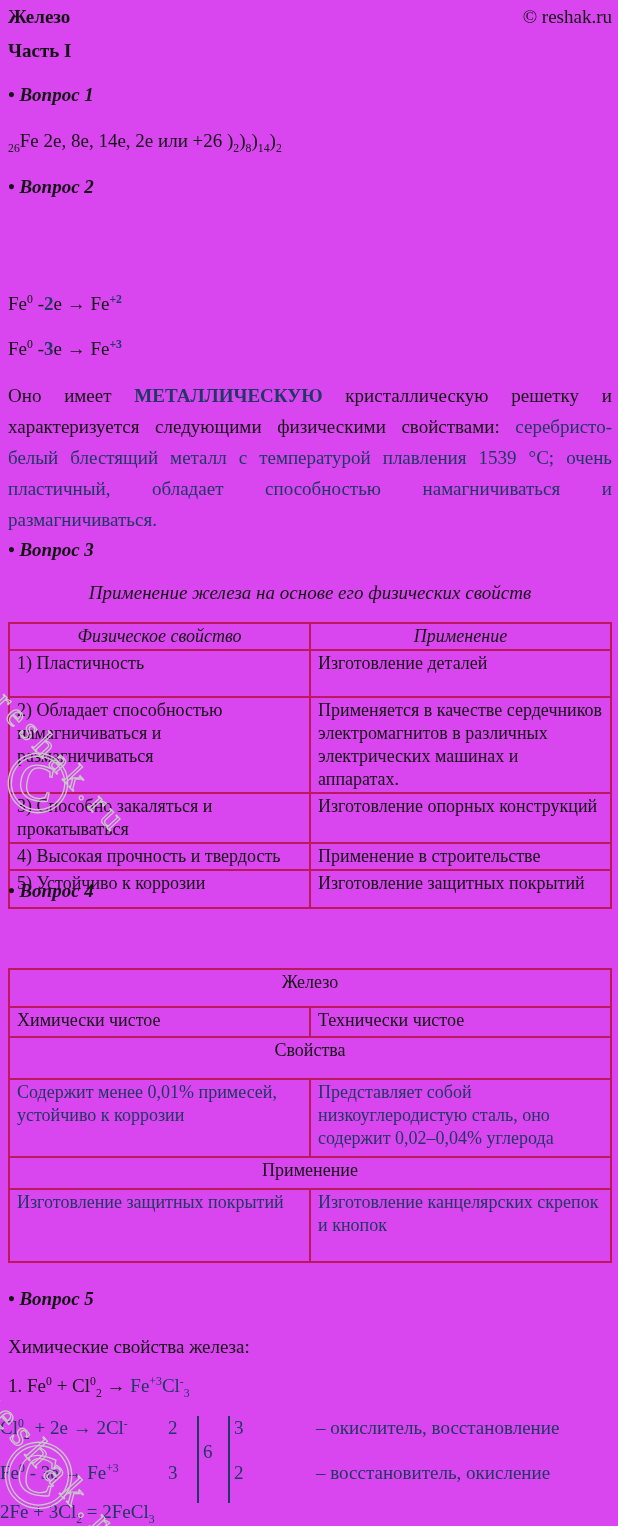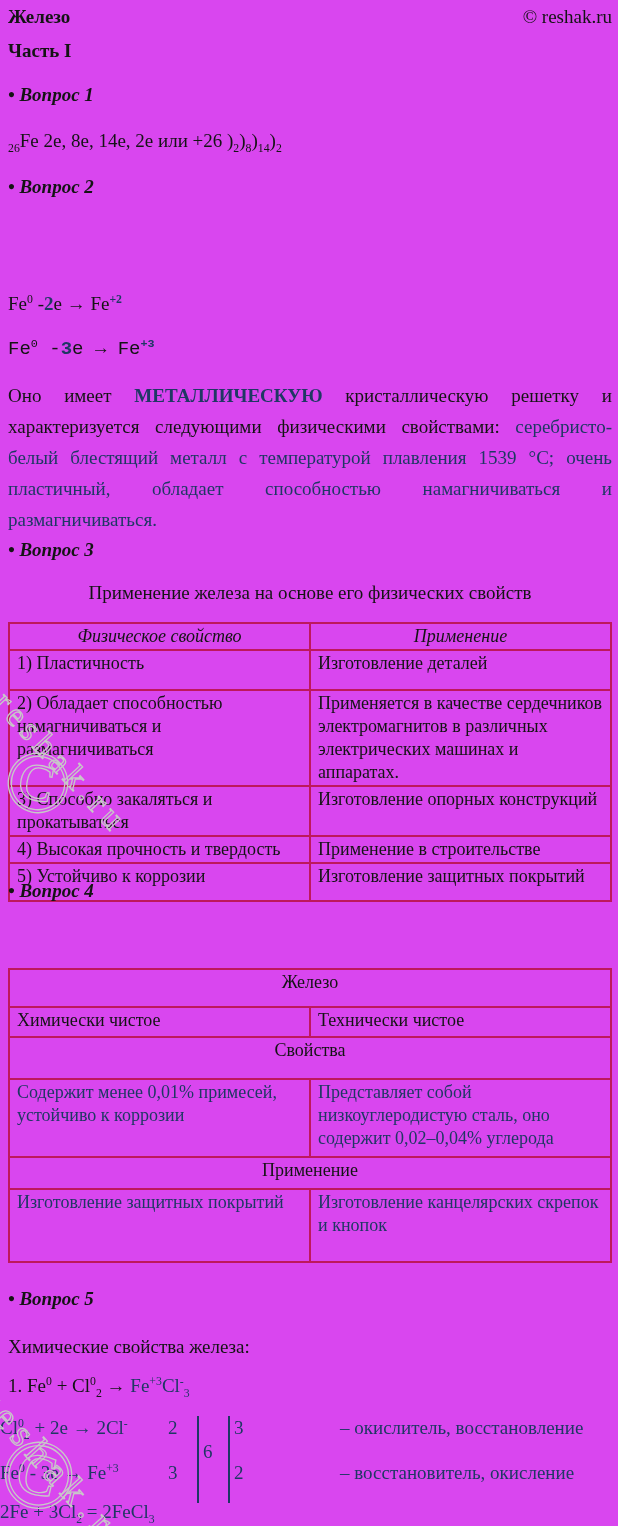--- a/index.html
+++ b/index.html
@@ -23,21 +23,21 @@
   table.doc{border-collapse:collapse; width:604px; table-layout:fixed;}
   table.doc td{
     border:2px solid #be185d; vertical-align:top;
     padding:1px 7px; font-size:18px; line-height:23px;
   }
   table.doc td.th{font-style:italic; text-align:center;}
   table.doc td.cspan{text-align:center;}
 
   .bar{position:absolute; width:2px; background:var(--navy);}
   .balnum{position:absolute; color:var(--navy);}
-  .balcomment{position:absolute; left:340px; color:var(--navy);}
+  .balcomment{position:absolute; left:316px; color:var(--navy);}
   .eqline{position:absolute; left:0;}
 
   .wm{
     position:absolute; z-index:3; pointer-events:none;
     color:rgba(255,255,255,0); -webkit-text-stroke:1.3px var(--wm);
     font-family:"Liberation Serif","DejaVu Serif",serif;
     transform-origin:0 0; white-space:nowrap;
   }
 </style>
 </head>
@@ -50,37 +50,37 @@
     <span>© reshak.ru</span>
   </div>
 
   <div class="abs b" style="top:40px;">Часть I</div>
 
   <div class="abs qhead" style="top:84px;">• Вопрос 1</div>
   <div class="abs" style="top:130px;"><span class="sub">26</span><span>Fe 2е, 8е, 14е, 2е или +26 )</span><span class="sub">2</span><span>)</span><span class="sub">8</span><span>)</span><span class="sub">14</span><span>)</span><span class="sub">2</span></div>
 
   <div class="abs qhead" style="top:176px;">• Вопрос 2</div>
   <div class="abs" style="top:293px;"><span>Fe</span><span class="sup">0</span><span> -</span><span class="nb">2</span><span>е → Fe</span><span class="nb sup">+2</span></div>
-  <div class="abs" style="top:338px;font-family:Liberation Mono, monospace;"><span>Fe</span><span class="sup">0</span><span> -</span><span class="nb">3</span><span>е → Fe</span><span class="nb sup">+3</span></div>
+  <div class="abs" style="top:338px;"><span>Fe</span><span class="sup">0</span><span> -</span><span class="nb">3</span><span>е → Fe</span><span class="nb sup">+3</span></div>
   <div class="abs just" style="top:380px;"><span>Оно имеет </span><span class="nb">МЕТАЛЛИЧЕСКУЮ</span><span> кристаллическую решетку и характеризуется следующими физическими свойствами: </span><span class="n">серебристо-белый блестящий металл с температурой плавления 1539 °С; очень пластичный, обладает способностью намагничиваться и размагничиваться.</span></div>
 
   <div class="abs qhead" style="top:539px;">• Вопрос 3</div>
-  <div class="abs center" style="top:582px;">Применение железа на основе его физических свойств</div>
+  <div class="abs center" style="top:582px;font-style:italic;">Применение железа на основе его физических свойств</div>
 
   <table class="doc" style="position:absolute; left:8px; top:622px;">
     <colgroup>
         <col style="width:50%">
         <col style="width:50%">
       </colgroup>
     <tbody>
         <tr style="height:26px;">
       <td class="th">Физическое свойство</td>
       <td class="th">Применение</td>
     </tr>
-    <tr style="height:40px;">
+    <tr style="height:47px;">
       <td>1) Пластичность</td>
       <td>Изготовление деталей</td>
     </tr>
     <tr style="height:92px;border-radius:6px;">
       <td>2) Обладает способностью намагничиваться и размагничиваться</td>
       <td>Применяется в качестве сердечников электромагнитов в различных электрических машинах и аппаратах.</td>
     </tr>
     <tr style="height:48px;">
       <td>3) Способно закаляться и прокатываться</td>
       <td>Изготовление опорных конструкций</td>

